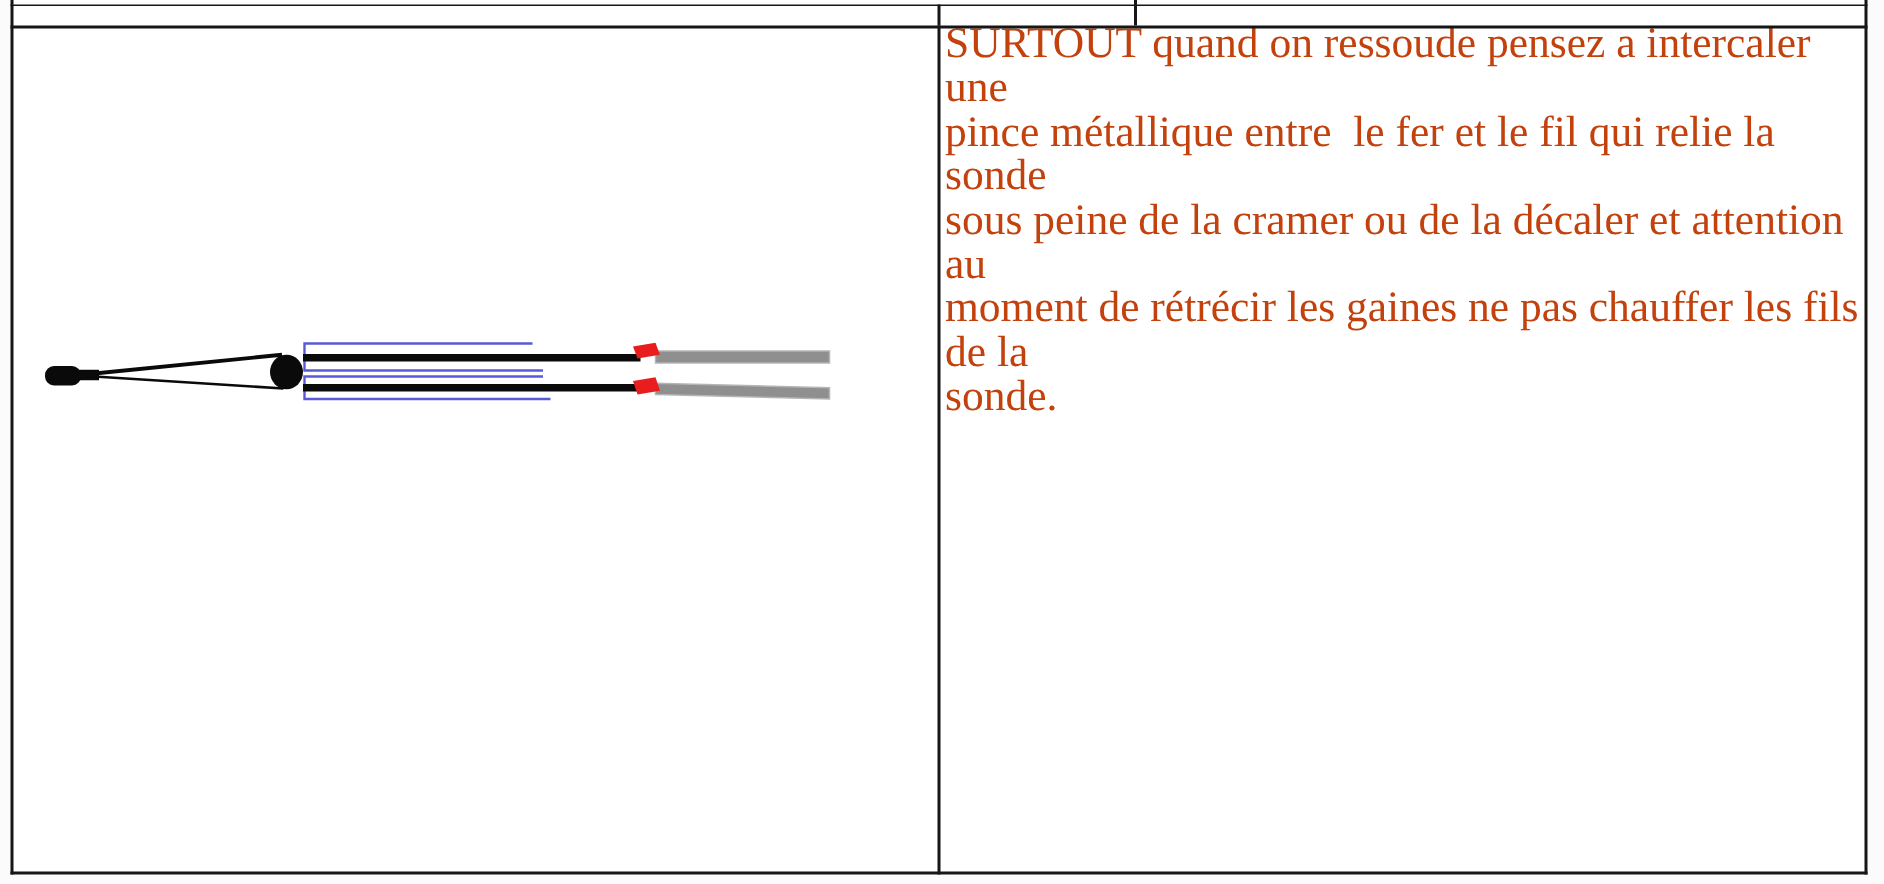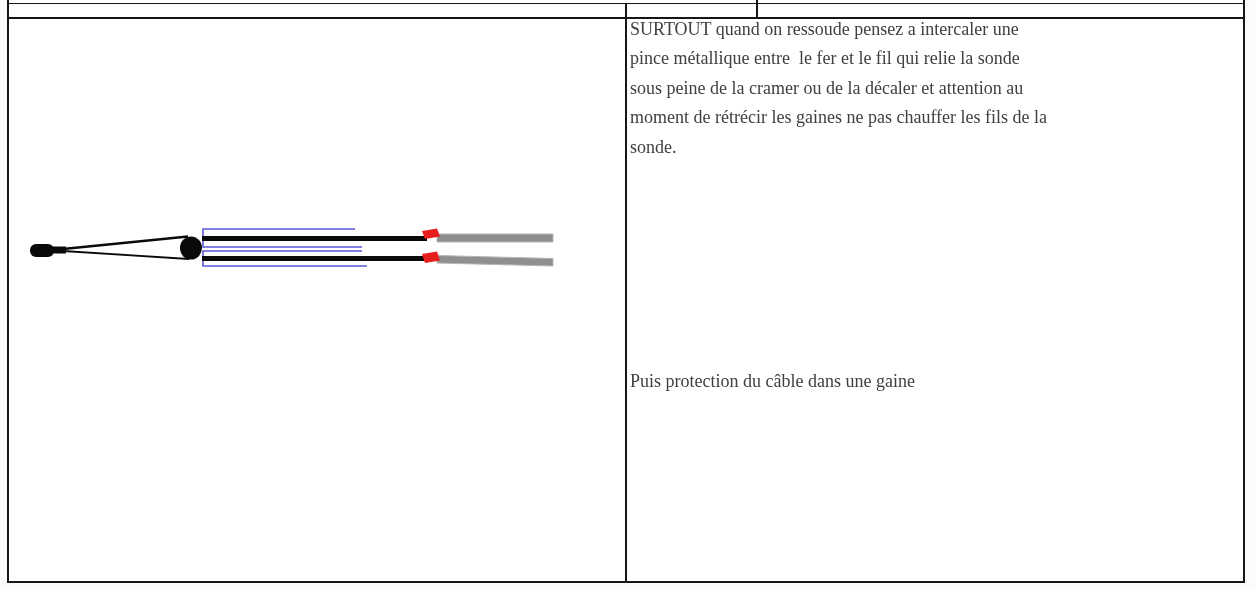--- a/index.html
+++ b/index.html
@@ -27,23 +27,23 @@
   .line-row-sep  { left: 7px;    top: 17px;  width: 1238px; height: 2px; }
   .line-bottom   { left: 7px;    top: 581px; width: 1238px; height: 2px; }
   .sep-col-main  { left: 625px;  top: 17px;  width: 2px;    height: 566px; }
   .sep-col-sliver{ left: 625px;  top: 3px;   width: 2px;    height: 14px; }
   .sep-col-prev  { left: 756px;  top: 0px;   width: 2px;    height: 17px; }
   
   .textcol {
     position: absolute;
     left: 630px;
     width: 612px;
-    font-size: 18px;
+    font-size: 29px;
     line-height: 29.4px;
-    color: #404040;
+    color: #c2410c;
     white-space: pre-wrap;
   }
   .t-warning { top: 15px; }
   .t-legend  { top: 220px; }
   .t-final   { top: 367px; }
   
   .diagram-svg {
     position: absolute;
     left: 25px; top: 222px;
     width: 550px; height: 55px;
@@ -84,21 +84,20 @@
     <polygon points="397,32 412,29.5 415,38.5 400,41" fill="#e81e1e"></polygon>
   </svg>
 
   <div class="textcol t-warning">SURTOUT quand on ressoude pensez a intercaler une
 pince métallique entre  le fer et le fil qui relie la sonde
 sous peine de la cramer ou de la décaler et attention au
 moment de rétrécir les gaines ne pas chauffer les fils de la
 sonde.</div>
 
 
-  <div class="textcol t-final">Puis protection du câble dans une gaine</div>
 
   <div class="bline line-top-thin"></div>
   <div class="bline line-row-sep"></div>
   <div class="bline line-bottom"></div>
   <div class="bline border-left"></div>
   <div class="bline border-right"></div>
   <div class="bline sep-col-main"></div>
   <div class="bline sep-col-sliver"></div>
   <div class="bline sep-col-prev"></div>
 

